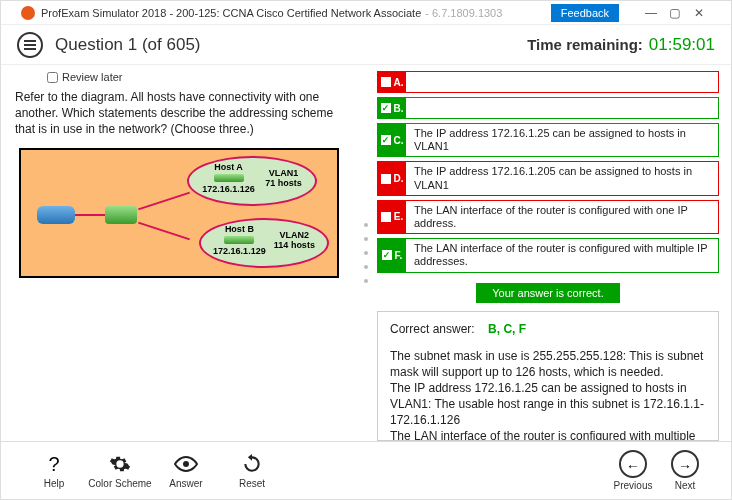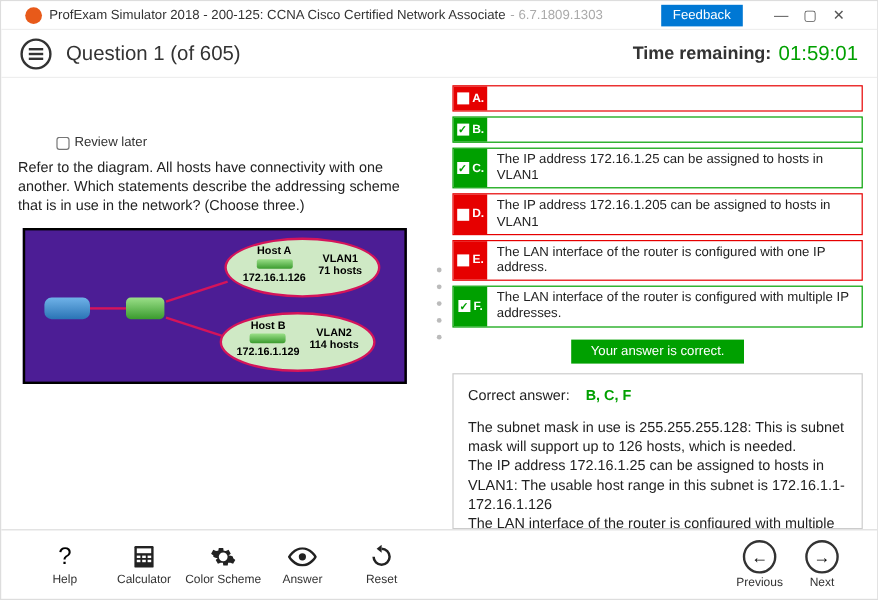--- a/index.html
+++ b/index.html
@@ -19,25 +19,25 @@
   .menu-circle { width: 26px; height: 26px; border: 2px solid #333; border-radius: 50%; display: flex; align-items: center; justify-content: center; margin-right: 12px; cursor: pointer; }
   .menu-circle .lines { width: 12px; height: 10px; display: flex; flex-direction: column; justify-content: space-between; }
   .menu-circle .lines div { height: 2px; background: #333; }
   .qnum { font-size: 17px; color: #333; font-weight: 400; }
   .header .spacer { flex: 1; }
   .time-label { font-size: 15px; color: #333; font-weight: bold; }
   .time-val { font-size: 17px; color: #00a000; margin-left: 6px; }
 
   
   .main { flex: 1; display: flex; overflow: hidden; }
-  .left { width: 360px; padding: 6px 14px 0 14px; overflow: hidden; margin-top: 42px; }
+  .left { width: 360px; padding: 6px 14px 0 14px; overflow: hidden; }
   .review { font-size: 11px; color: #333; margin-left: 32px; display: flex; align-items: center; gap: 4px; margin-bottom: 6px; }
   .review input { width: 11px; height: 11px; }
   .qtext { font-size: 12px; color: #222; line-height: 1.35; margin-bottom: 10px; }
-  .diagram { border: 2px solid #000; width: 320px; height: 130px; position: relative; margin-left: 4px; background:#4c1d95; }
+  .diagram { border: 2px solid #000; width: 320px; height: 130px; position: relative; margin-left: 4px; background:#fdba74; }
   .diagram .hub1 { position:absolute; left:16px; top:56px; width:38px; height:18px; border-radius:6px; background:linear-gradient(#6fb2e8,#2a74b5); }
   .diagram .hub2 { position:absolute; left:84px; top:56px; width:32px; height:18px; border-radius:4px; background:linear-gradient(#9adf88,#3a9b2e); }
   .diagram .wire { position:absolute; height:2px; background:#d4145a; top:64px; }
   .vlan { position:absolute; border:2px solid #d4145a; border-radius:50%; background:#cfe9c5; padding:4px 8px; text-align:center; font-size:9px; color:#000; }
   .vlan .h { font-weight:bold; font-size:9px; display:block; }
   .vlan .switch { width:30px; height:8px; background:linear-gradient(#9adf88,#3a9b2e); border-radius:2px; margin:2px auto; }
   .vlan .ip { font-size:9px; font-weight:bold; }
   .vlan .lbl { font-size:9px; font-weight:bold; }
 
   .divider { width: 10px; display:flex; flex-direction:column; justify-content:center; align-items:center; gap:10px; }
@@ -122,21 +122,21 @@
             <span class="h">Host A</span>
             <div class="switch"></div>
             <span class="ip">172.16.1.126</span>
           </div>
           <div>
             <span class="lbl">VLAN1</span><br>
             <span class="lbl">71 hosts</span>
           </div>
         </div>
       </div>
-      <div class="vlan" style="left:162px; top:68px; width:130px; height:50px;">
+      <div class="vlan" style="left:178px; top:68px; width:130px; height:50px;">
         <div style="display:flex; justify-content:space-around; align-items:center;">
           <div>
             <span class="h">Host B</span>
             <div class="switch"></div>
             <span class="ip">172.16.1.129</span>
           </div>
           <div>
             <span class="lbl">VLAN2</span><br>
             <span class="lbl">114 hosts</span>
           </div>
@@ -209,35 +209,20 @@
   </div>
 </div>
 
 <div class="footer">
   <div class="fbtn">
     <div class="ico">?</div>
     <div class="lbl">Help</div>
   </div>
   <div class="fbtn">
     <div class="ico">
-      <svg width="18" height="20" viewBox="0 0 18 20">
-          <rect x="1" y="1" width="16" height="18" rx="1" fill="#222"></rect>
-          <rect x="3" y="3" width="12" height="4" fill="#fff"></rect>
-          <rect x="3" y="9" width="3" height="2" fill="#fff"></rect>
-          <rect x="7.5" y="9" width="3" height="2" fill="#fff"></rect>
-          <rect x="12" y="9" width="3" height="2" fill="#fff"></rect>
-          <rect x="3" y="12.5" width="3" height="2" fill="#fff"></rect>
-          <rect x="7.5" y="12.5" width="3" height="2" fill="#fff"></rect>
-          <rect x="12" y="12.5" width="3" height="2" fill="#fff"></rect>
-        </svg>
-    </div>
-    <div class="lbl">Calculator</div>
-  </div>
-  <div class="fbtn">
-    <div class="ico">
       <svg width="22" height="22" viewBox="0 0 24 24">
           <path fill="#222" d="M12 8a4 4 0 100 8 4 4 0 000-8zm9 4a7 7 0 01-.1 1.2l2.1 1.6-2 3.5-2.5-1a7 7 0 01-2 .1l-.4 2.6h-4l-.4-2.6a7 7 0 01-2-.1l-2.5 1-2-3.5 2.1-1.6A7 7 0 013 12a7 7 0 01.1-1.2L1 9.2l2-3.5 2.5 1a7 7 0 012-.1L8 4h4l.4 2.6a7 7 0 012 .1l2.5-1 2 3.5-2.1 1.6A7 7 0 0121 12z"></path>
         </svg>
     </div>
     <div class="lbl">Color Scheme</div>
   </div>
   <div class="fbtn">
     <div class="ico">
       <svg width="24" height="16" viewBox="0 0 24 16">
           <path fill="none" stroke="#222" stroke-width="2" d="M1 8s4-7 11-7 11 7 11 7-4 7-11 7S1 8 1 8z"></path>

